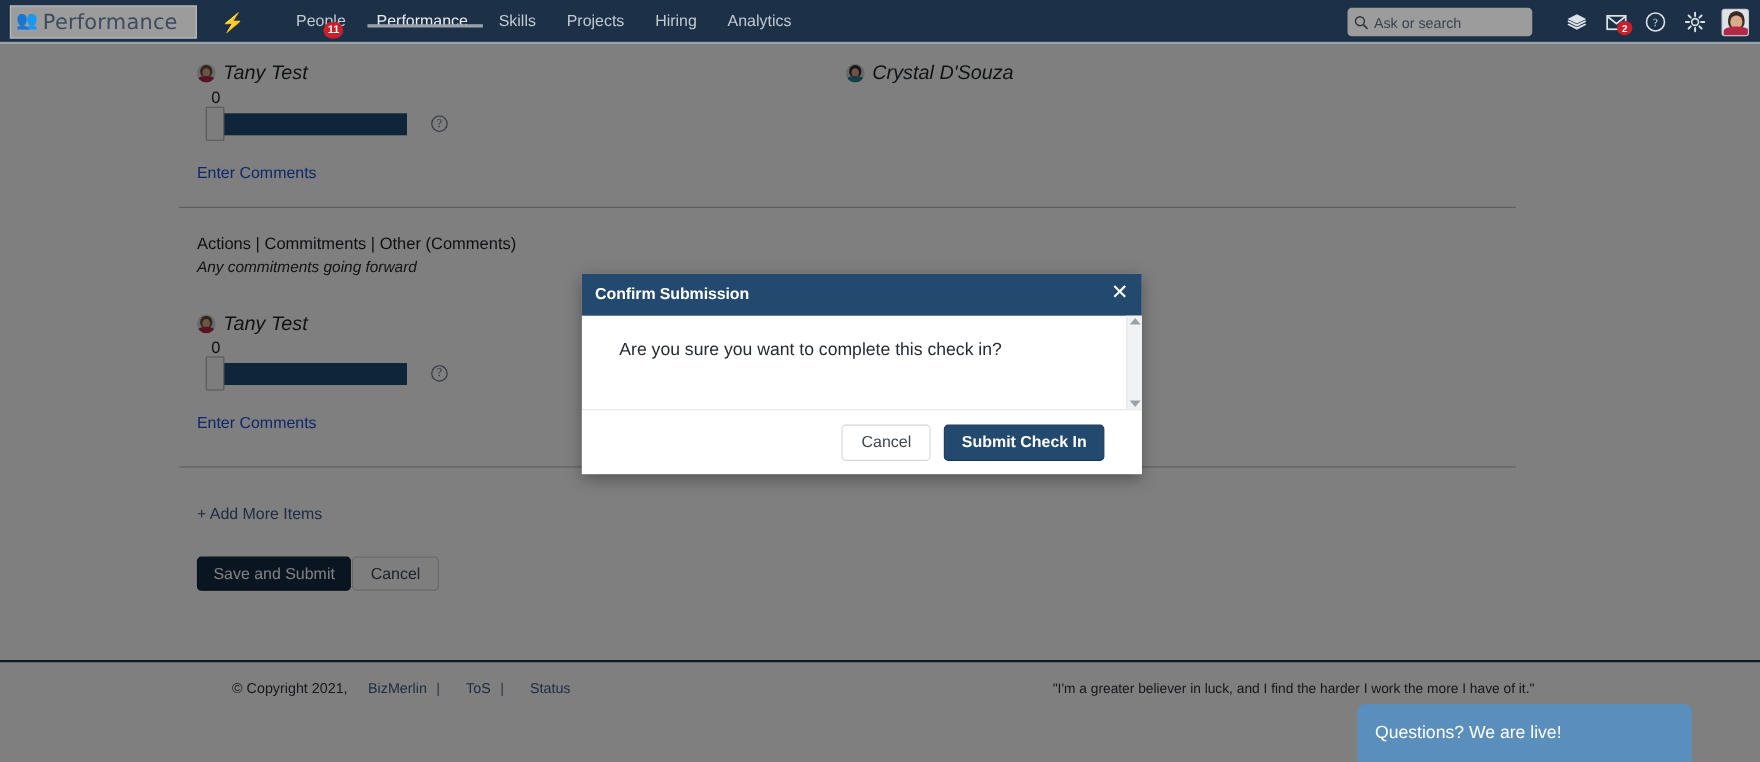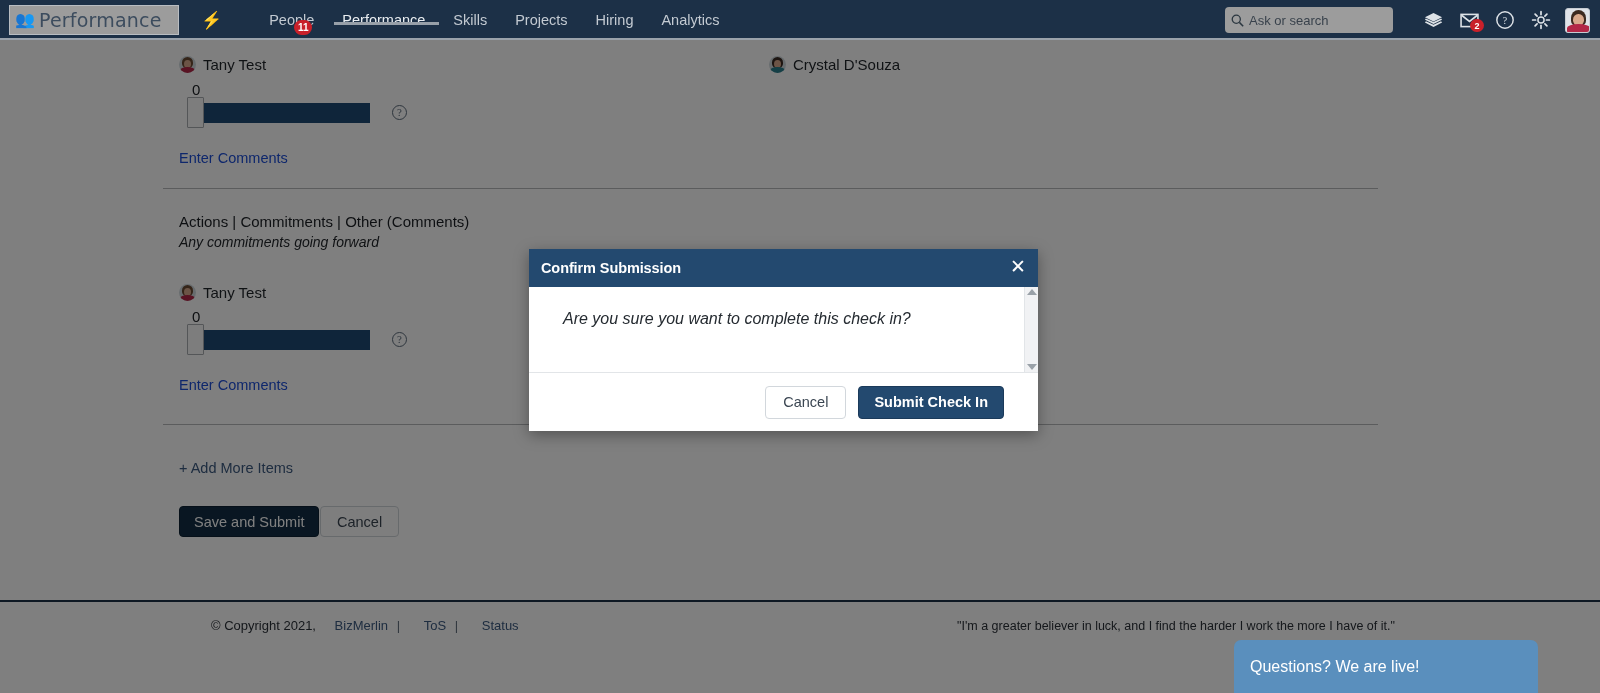--- a/index.html
+++ b/index.html
@@ -105,21 +105,21 @@
     background: #cfd8dd; overflow: hidden; position: relative; flex: none;
   }
   .mini-avatar .hair { position: absolute; left: 3px; top: 1px; width: 11px; height: 11px;
     background: #6b4a33; border-radius: 50% 50% 40% 40%; }
   .mini-avatar .face { position: absolute; left: 5px; top: 4px; width: 7px; height: 8px;
     background: #d9a98c; border-radius: 50%; }
   .mini-avatar .shirt { position: absolute; left: 1px; bottom: 0; width: 15px; height: 6px;
     background: #b32747; border-radius: 50% 50% 0 0; }
   .mini-avatar.teal .shirt { background: #2a7f8c; }
   .mini-avatar.teal .hair { background: #3a2a22; }
-  .rev-name { font-size: 15px; color: #1f2429; }
+  .rev-name { font-size: 18px; color: #1f2429; font-style: italic; }
 
   .score-val { position: absolute; font-size: 15px; color: #1b1f24; }
 
   .slider-wrap { position: absolute; display: flex; align-items: center; }
   .slider-handle {
     width: 17px; height: 31px; background: #fbfbfb;
     border: 1px solid #a8acb0; border-radius: 1px;
     position: relative; z-index: 2; cursor: pointer;
   }
   .slider-bar {
@@ -198,21 +198,21 @@
     position: relative;
   }
   .modal-title { font-size: 14.5px; font-weight: bold; letter-spacing: -.1px; }
   .modal-close {
     position: absolute; right: 12px; top: 8px;
     color: #ffffff; font-size: 19px; line-height: 19px;
     cursor: pointer; font-family: "DejaVu Sans", sans-serif;
   }
   .modal-body {
     flex: 1; position: relative; border-bottom: 1px solid #e2e5e8;
-    display: flex; align-items: flex-start; font-style: italic;
+    display: flex; align-items: flex-start;
   }
   .modal-body-text {
     font-size: 16px; color: #252b31; padding: 23px 0 0 34px;
   }
   .modal-scrollbar {
     position: absolute; right: 0; top: 0; width: 14px; height: 100%;
     background: #f1f2f4; border-left: 1px solid #e2e5e8;
     display: flex; flex-direction: column; justify-content: space-between;
     align-items: center; padding: 2px 0; cursor: pointer;
   }

